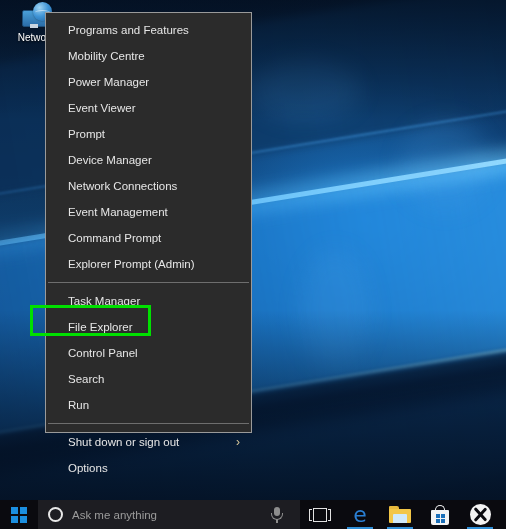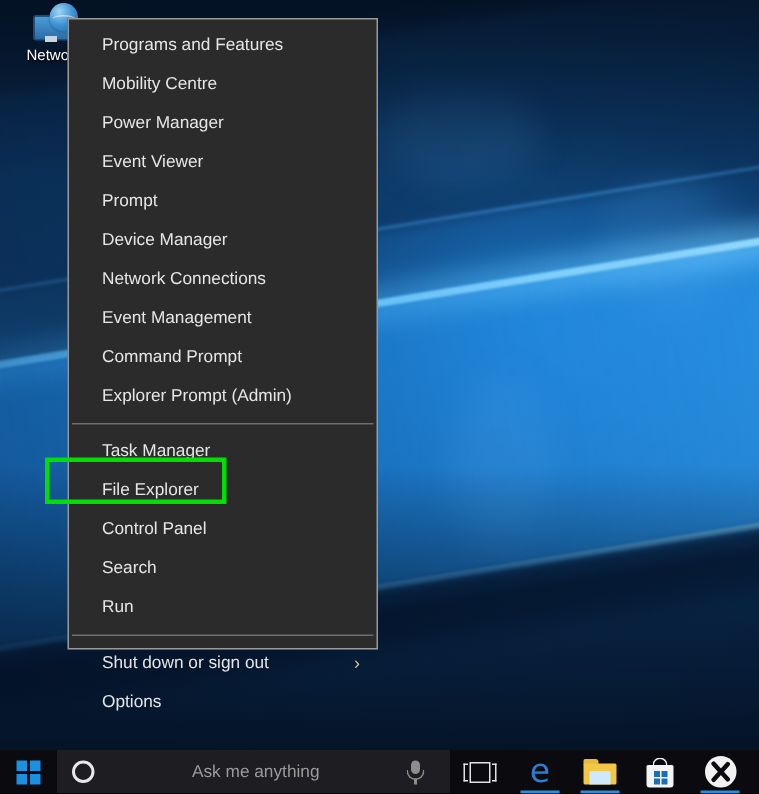--- a/index.html
+++ b/index.html
@@ -288,21 +288,20 @@
   .win-logo i:nth-child(4) { left: 9px; top: 9px; width: 7px; height: 7px; }
 
   #search-box {
     position: relative;
     width: 262px;
     height: 29px;
     background: #1d1d22;
     display: flex;
     align-items: center;
     flex: 0 0 auto;
-    text-align: center;
   }
   .cortana-ring {
     margin-left: 10px;
     width: 15px;
     height: 15px;
     border-radius: 50%;
     border: 2px solid #e8e8e8;
     box-sizing: border-box;
     flex: 0 0 auto;
   }

